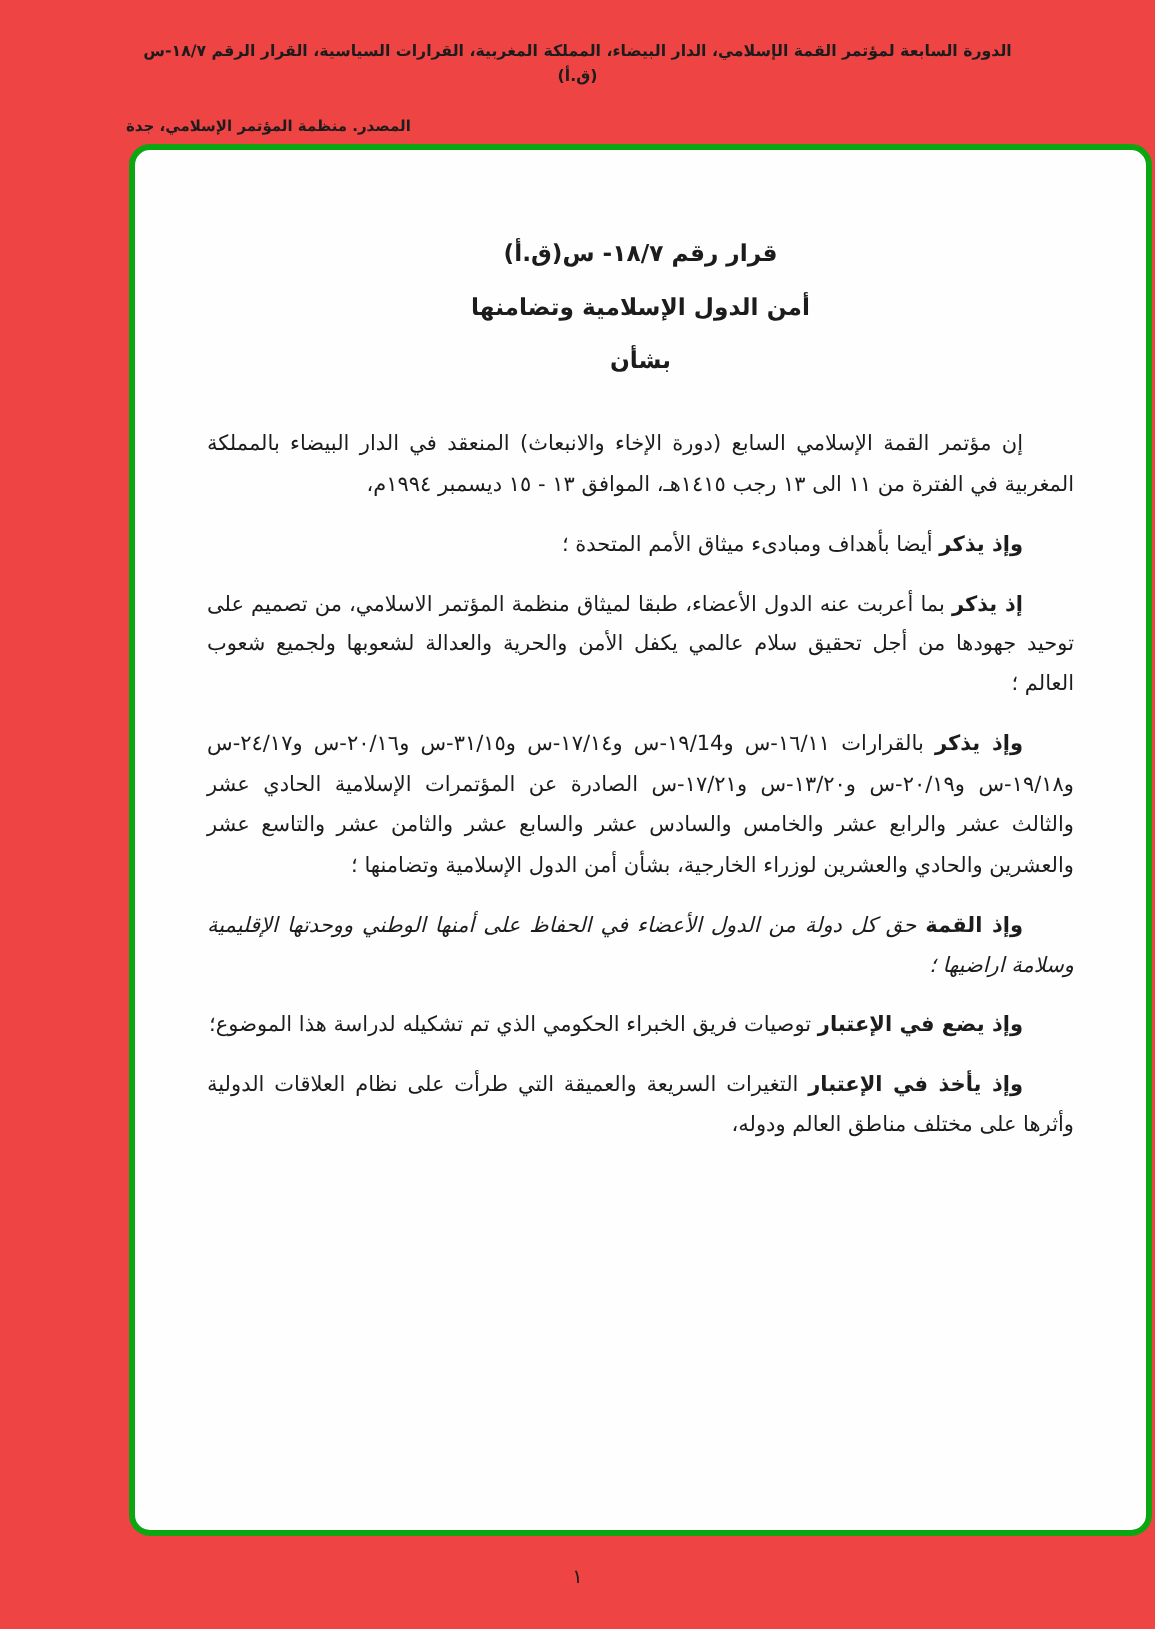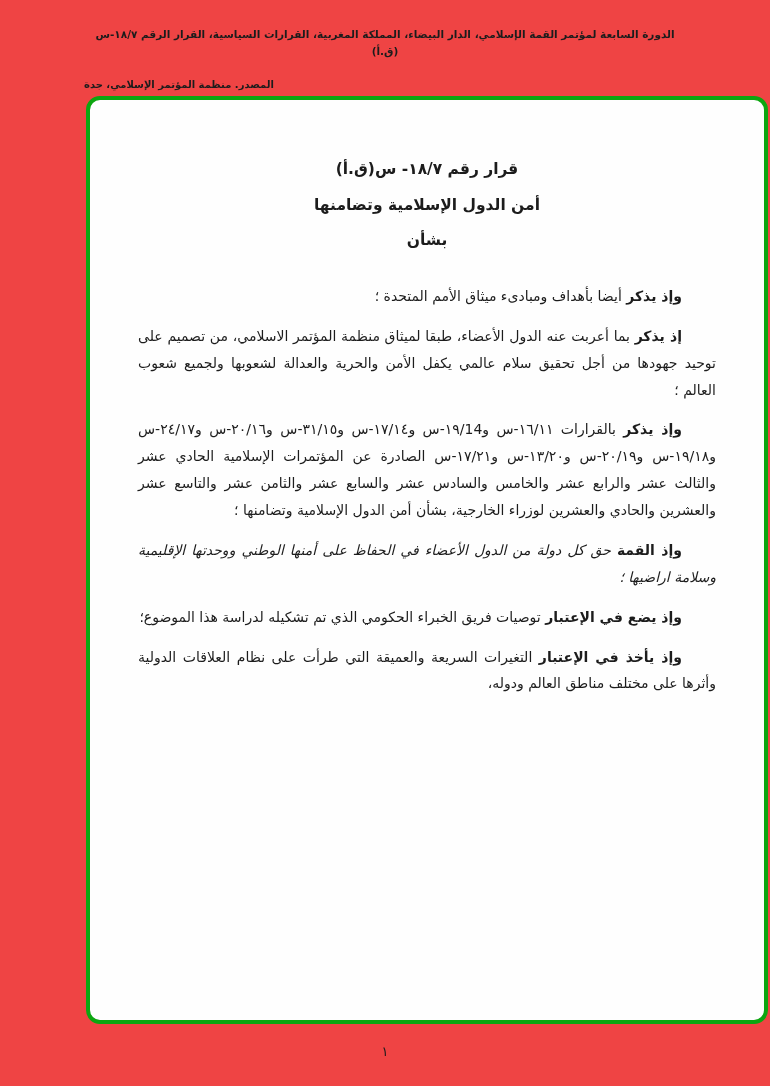--- a/index.html
+++ b/index.html
@@ -94,20 +94,24 @@
 
   <div class="green-box">
     <div class="content">
 
       <div class="title-block">
         <div class="title-line">قرار رقم ١٨/٧- س(ق.أ)</div>
         <div class="title-line">أمن الدول الإسلامية وتضامنها</div>
         <div class="title-line">بشأن</div>
       </div>
 
+      <p class="para">
+        <span class="lead"></span>
+        <span>إن مؤتمر القمة الإسلامي السابع (دورة الإخاء والانبعاث) المنعقد في الدار البيضاء بالمملكة المغربية في الفترة من ١١ الى ١٣ رجب ١٤١٥هـ، الموافق ١٣ - ١٥ ديسمبر ١٩٩٤م،</span>
+      </p>
 
       <p class="para">
         <span class="lead">وإذ يذكر</span>
         <span>أيضا بأهداف ومبادىء ميثاق الأمم المتحدة ؛</span>
       </p>
 
       <p class="para">
         <span class="lead">إذ يذكر</span>
         <span>بما أعربت عنه الدول الأعضاء، طبقا لميثاق منظمة المؤتمر الاسلامي، من تصميم على توحيد جهودها من أجل تحقيق سلام عالمي يكفل الأمن والحرية والعدالة لشعوبها ولجميع شعوب العالم ؛</span>
       </p>

